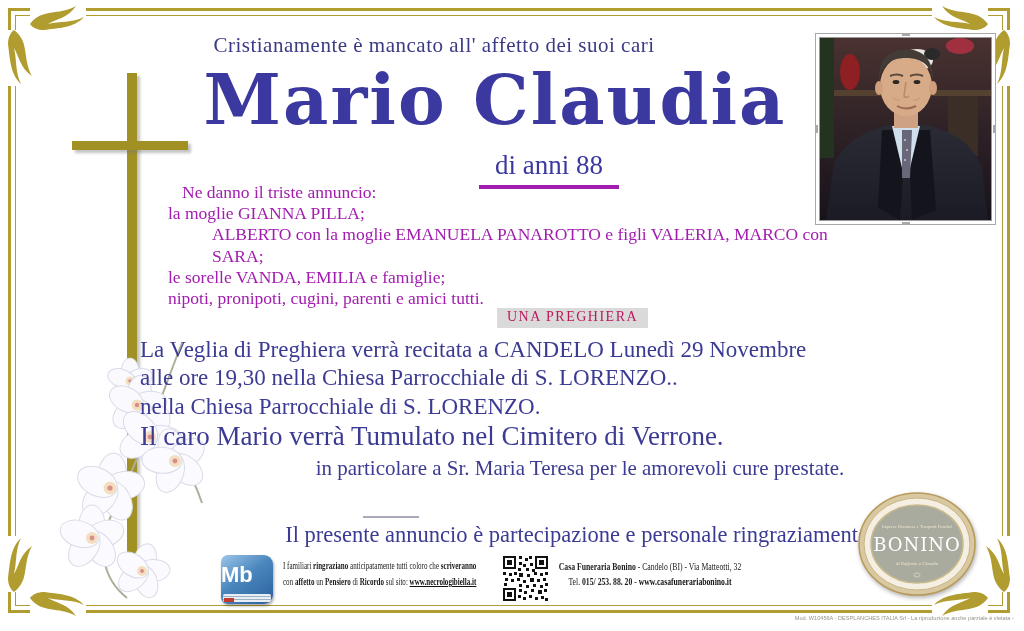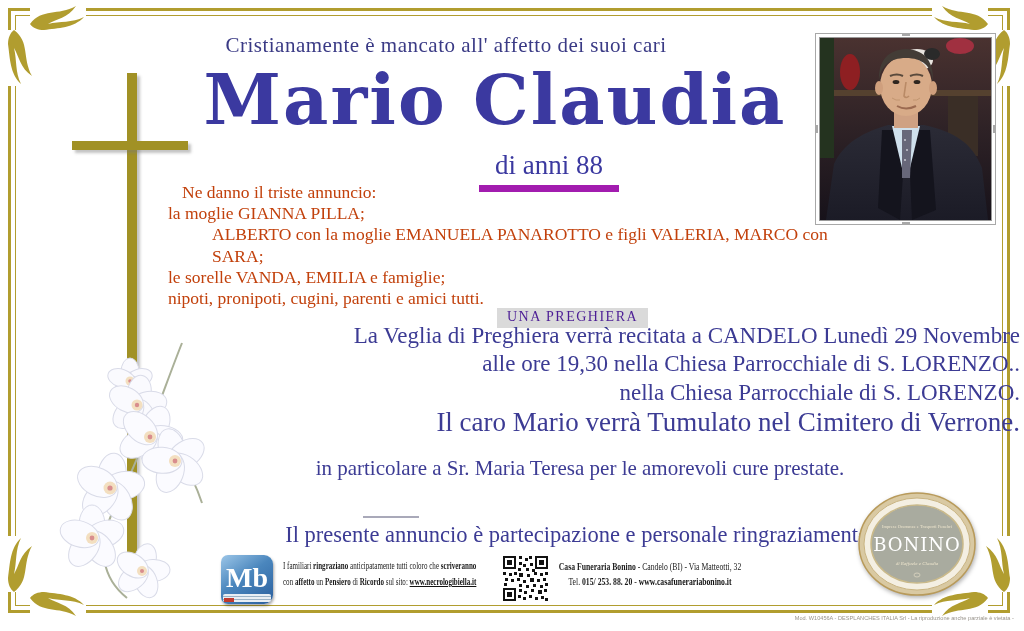--- a/index.html
+++ b/index.html
@@ -19,54 +19,54 @@
 
   
   .cross-v{position:absolute;left:127px;top:73px;width:10px;height:505px;background:#a19125;
            box-shadow:3px 3px 3px rgba(120,120,120,.45);z-index:3;}
   .cross-h{position:absolute;left:72px;top:141px;width:116px;height:9px;background:#a19125;
            box-shadow:3px 3px 3px rgba(120,120,120,.45);z-index:3;}
 
   .orchids{position:absolute;left:42px;top:333px;width:200px;height:280px;z-index:4;}
 
   
-  .header-line{position:absolute;left:116px;top:33px;width:660px;text-align:center;
+  .header-line{position:absolute;left:104px;top:33px;width:660px;text-align:center;
                font-size:21px;letter-spacing:.5px;color:#3a3a85;z-index:5;}
   .title{position:absolute;left:150px;top:52px;width:690px;text-align:center;
          font-family:"DejaVu Serif",serif;font-weight:700;font-size:70px;line-height:96px;
          letter-spacing:2px;color:#3b39a0;z-index:5;}
   .age{position:absolute;left:399px;top:150px;width:300px;text-align:center;
        font-size:27px;color:#3b39a0;z-index:5;}
-  .age span{display:inline-block;padding:0 16px 4px;border-bottom:7px solid #a21caf;}
+  .age span{display:inline-block;padding:0 16px 4px;border-bottom:4px solid #a21caf;}
 
   .announce{position:absolute;left:168px;top:182px;width:660px;font-size:17.5px;
-            line-height:21.2px;color:#c2410c;z-index:5;}
+            line-height:21.2px;color:#a21caf;z-index:5;}
   .announce .ind1{padding-left:14px;}
   .announce .ind2{padding-left:44px;}
   .dateline{position:absolute;right:24px;top:276px;font-size:17px;color:#3f3e80;z-index:5;}
 
   .badge{position:absolute;left:497px;top:308px;background:#dadada;padding:1px 10px 3px;
-         font-size:14px;letter-spacing:1.5px;color:#4c1d95;z-index:5;}
-
-  .prayer{position:absolute;left:140px;top:322px;width:880px;text-align:right;
+         font-size:14px;letter-spacing:1.5px;color:#be185d;z-index:5;}
+
+  .prayer{position:absolute;left:140px;top:336px;width:880px;text-align:left;
           font-size:23px;line-height:28.4px;color:#3c3b94;z-index:5;}
   .prayer .small{font-size:27px;padding-top:1px;}
 
   .thanks{position:absolute;left:140px;top:456px;width:880px;text-align:center;
           font-size:21px;line-height:25.5px;color:#3c3b94;z-index:5;}
   .divider{position:absolute;left:363px;top:516px;width:56px;border-top:2px solid #a9a9b9;z-index:5;}
   .closing{position:absolute;left:140px;top:522px;width:880px;text-align:center;
            font-size:22.5px;color:#3c3b94;z-index:5;}
 
   
   .mb-logo{position:absolute;left:221px;top:555px;width:52px;height:49px;border-radius:7px 9px 9px 7px;
            background:linear-gradient(145deg,#9cc6e8 0%,#4a86bd 45%,#2a5f9e 100%);
            box-shadow:1px 2px 3px rgba(0,0,0,.35);z-index:5;}
-  .mb-logo .label{position:absolute;left:0;top:7px;width:100%;text-align:center;color:#fff;
-                  font-family:Liberation Serif, serif;font-weight:700;font-size:28px;}
+  .mb-logo .label{position:absolute;left:0;top:7px;width:100%;color:#fff;
+                  font-family:Liberation Sans, sans-serif;font-weight:700;font-size:22px;}
   .mb-pages{position:absolute;left:2px;bottom:2px;width:48px;height:8px;border-radius:2px;
             background:repeating-linear-gradient(180deg,#e8eef4 0 1.5px,#9bb2c6 1.5px 3px);}
   .mb-mark{position:absolute;left:3px;bottom:2px;width:10px;height:4px;background:#c03a30;}
 
   .memorial-text{position:absolute;left:283px;top:557px;width:225px;z-index:5;
                  font-size:11px;line-height:16px;color:#1a1a1a;}
   .memorial-text .row{white-space:nowrap;transform:scaleX(0.64);transform-origin:left;}
   .memorial-text b{font-weight:700;}
   .memorial-text a{color:#111;font-weight:700;text-decoration:underline;}
 

